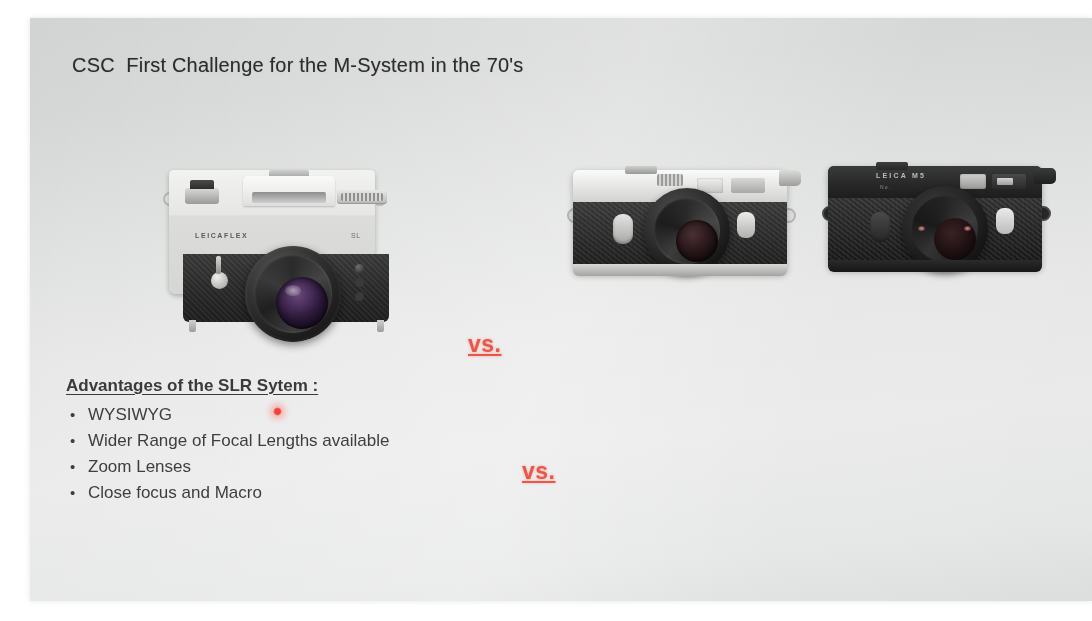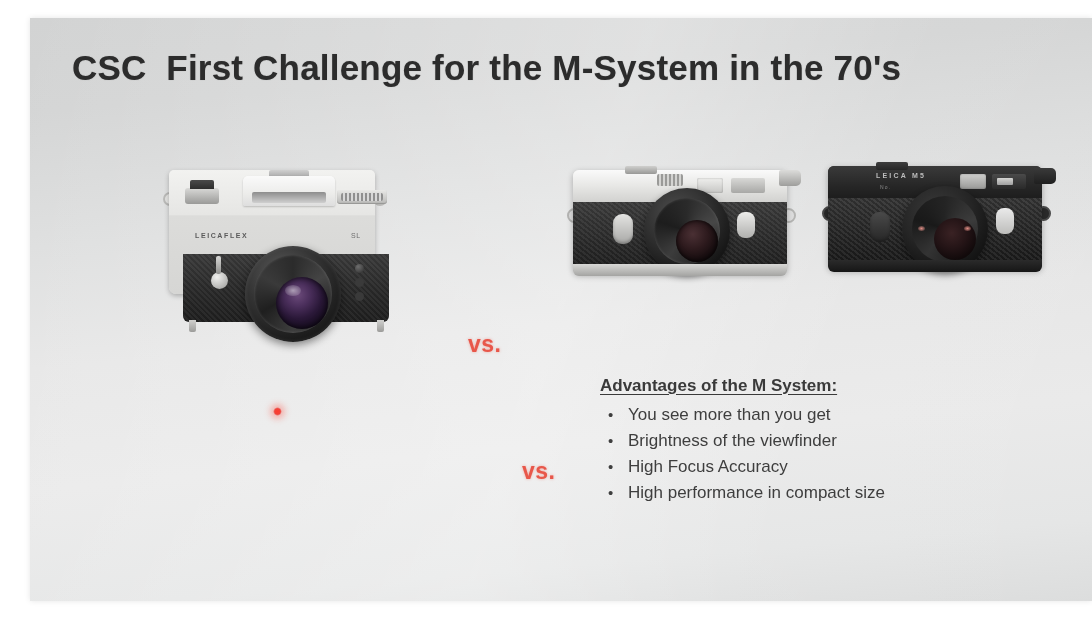--- a/index.html
+++ b/index.html
@@ -43,23 +43,23 @@
                 rgba(255,255,255,0.30) 50%,
                 rgba(255,255,255,0.06) 72%,
                 rgba(255,255,255,0.00) 100%);
     pointer-events: none;
   }
 
   
   #slide-title {
     position: absolute;
     left: 42px;
-    top: 30px;
-    font-size: 35px;
-    font-weight: 700;
+    top: 36px;
+    font-size: 20px;
+    font-weight: 400;
     letter-spacing: 0.2px;
     color: #2c2c2c;
     white-space: pre;
     text-shadow: 0 0 1px rgba(70,70,70,0.35);
   }
 
   
   #camera-row {
     position: absolute;
     left: 0;
@@ -299,20 +299,21 @@
   }
 
   
   .vs-mark {
     position: absolute;
     font-size: 23px;
     font-weight: 700;
     color: #e8574a;
     letter-spacing: 0.5px;
     text-shadow: 0 0 3px rgba(232,87,74,0.45);
+    text-decoration: underline;
   }
   #vs-top    { left: 438px; top: 203px; }
   #vs-bottom { left: 492px; top: 440px; }
 
   
   #subtitle {
     position: absolute;
     left: 110px;
     top: 320px;
     width: 842px;
@@ -447,28 +448,28 @@
           <div class="lens-dot-a" style="left:6px; top:30px;"></div>
           <div class="lens-dot-b" style="left:52px; top:30px;"></div>
         </div>
       </div>
       <div class="rf-base"></div>
     </div>
 
   </div>
 
 
-
-  <div class="vs-mark" id="vs-bottom">vs.</div>
-
-  <div class="adv-col" id="adv-m">
-    <div class="adv-heading">Advantages of the M System:</div>
+  <div class="adv-col" id="adv-slr">
+    <div class="adv-heading">Advantages of the SLR Sytem :</div>
     <ul class="adv-list">
-      <li class="adv-item">You see more than you get</li>
-      <li class="adv-item">Brightness of the viewfinder</li>
-      <li class="adv-item">High Focus Accuracy</li>
-      <li class="adv-item">High performance in compact size</li>
+      <li class="adv-item">WYSIWYG</li>
+      <li class="adv-item">Wider Range of Focal Lengths available</li>
+      <li class="adv-item">Zoom Lenses</li>
+      <li class="adv-item">Close focus and Macro</li>
     </ul>
   </div>
 
+  <div class="vs-mark" id="vs-bottom">vs.</div>
+
+
   <div id="laser-dot"></div>
 
 </div>
 
 </body></html>

